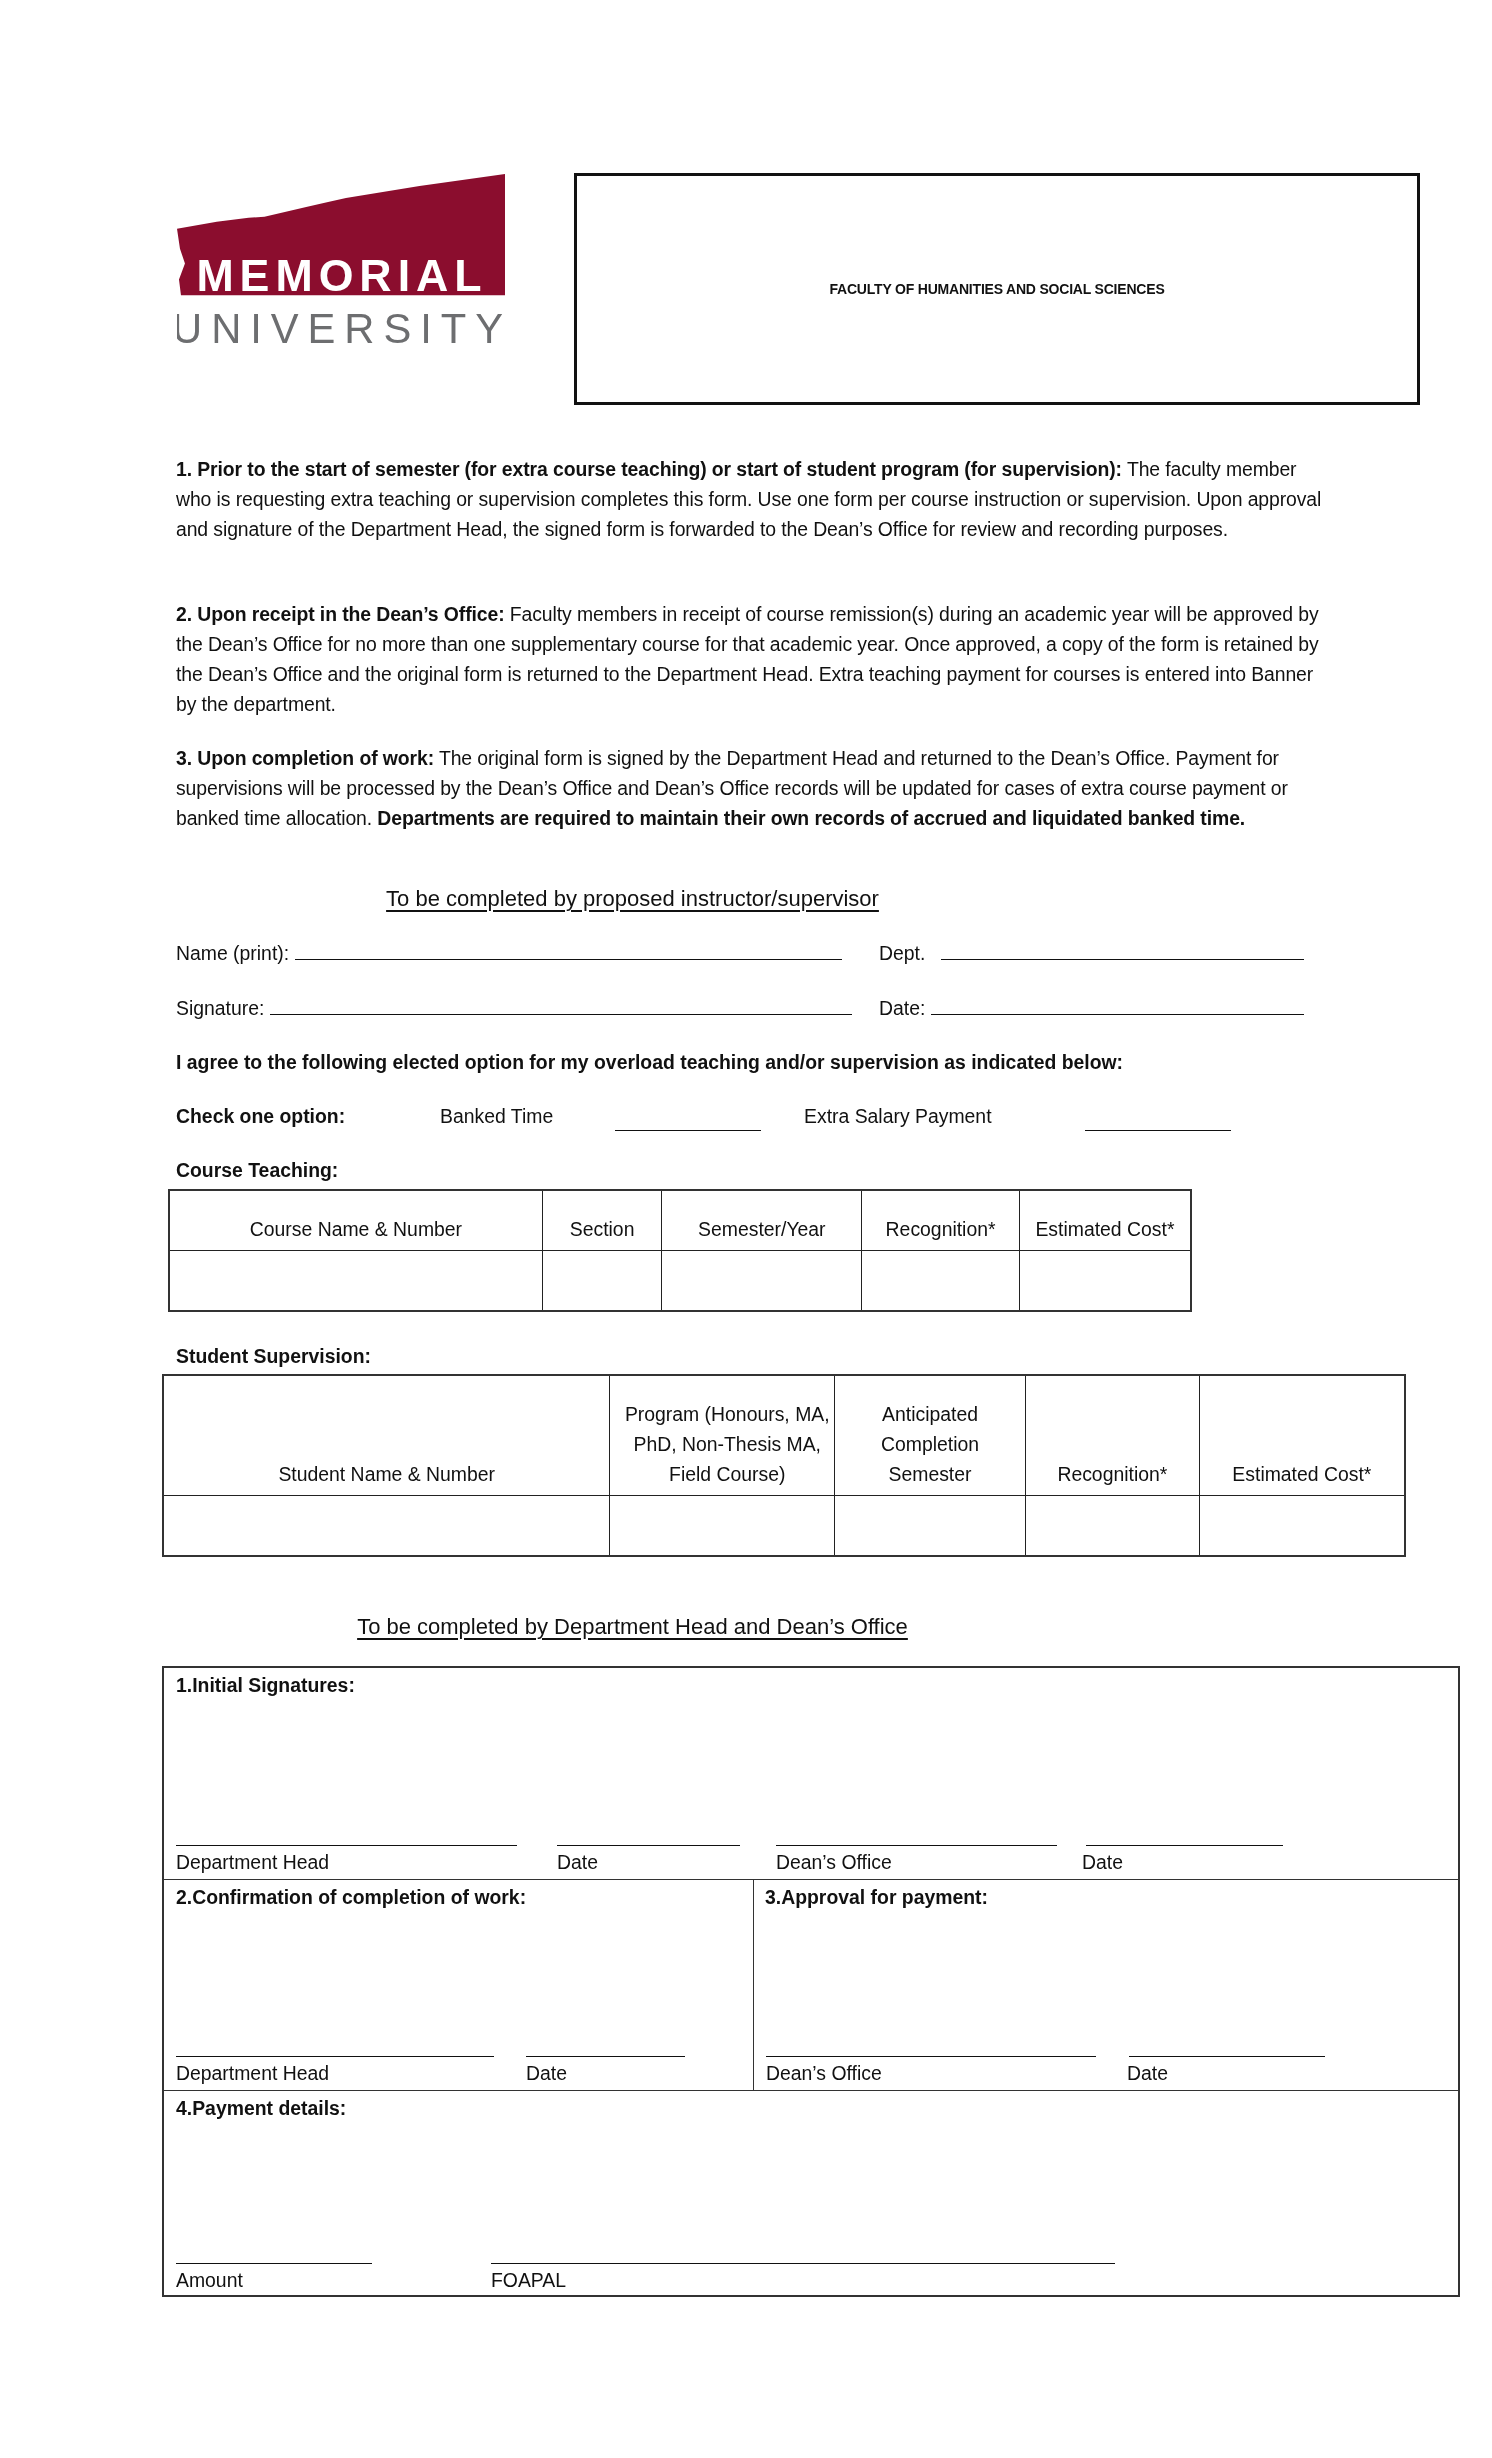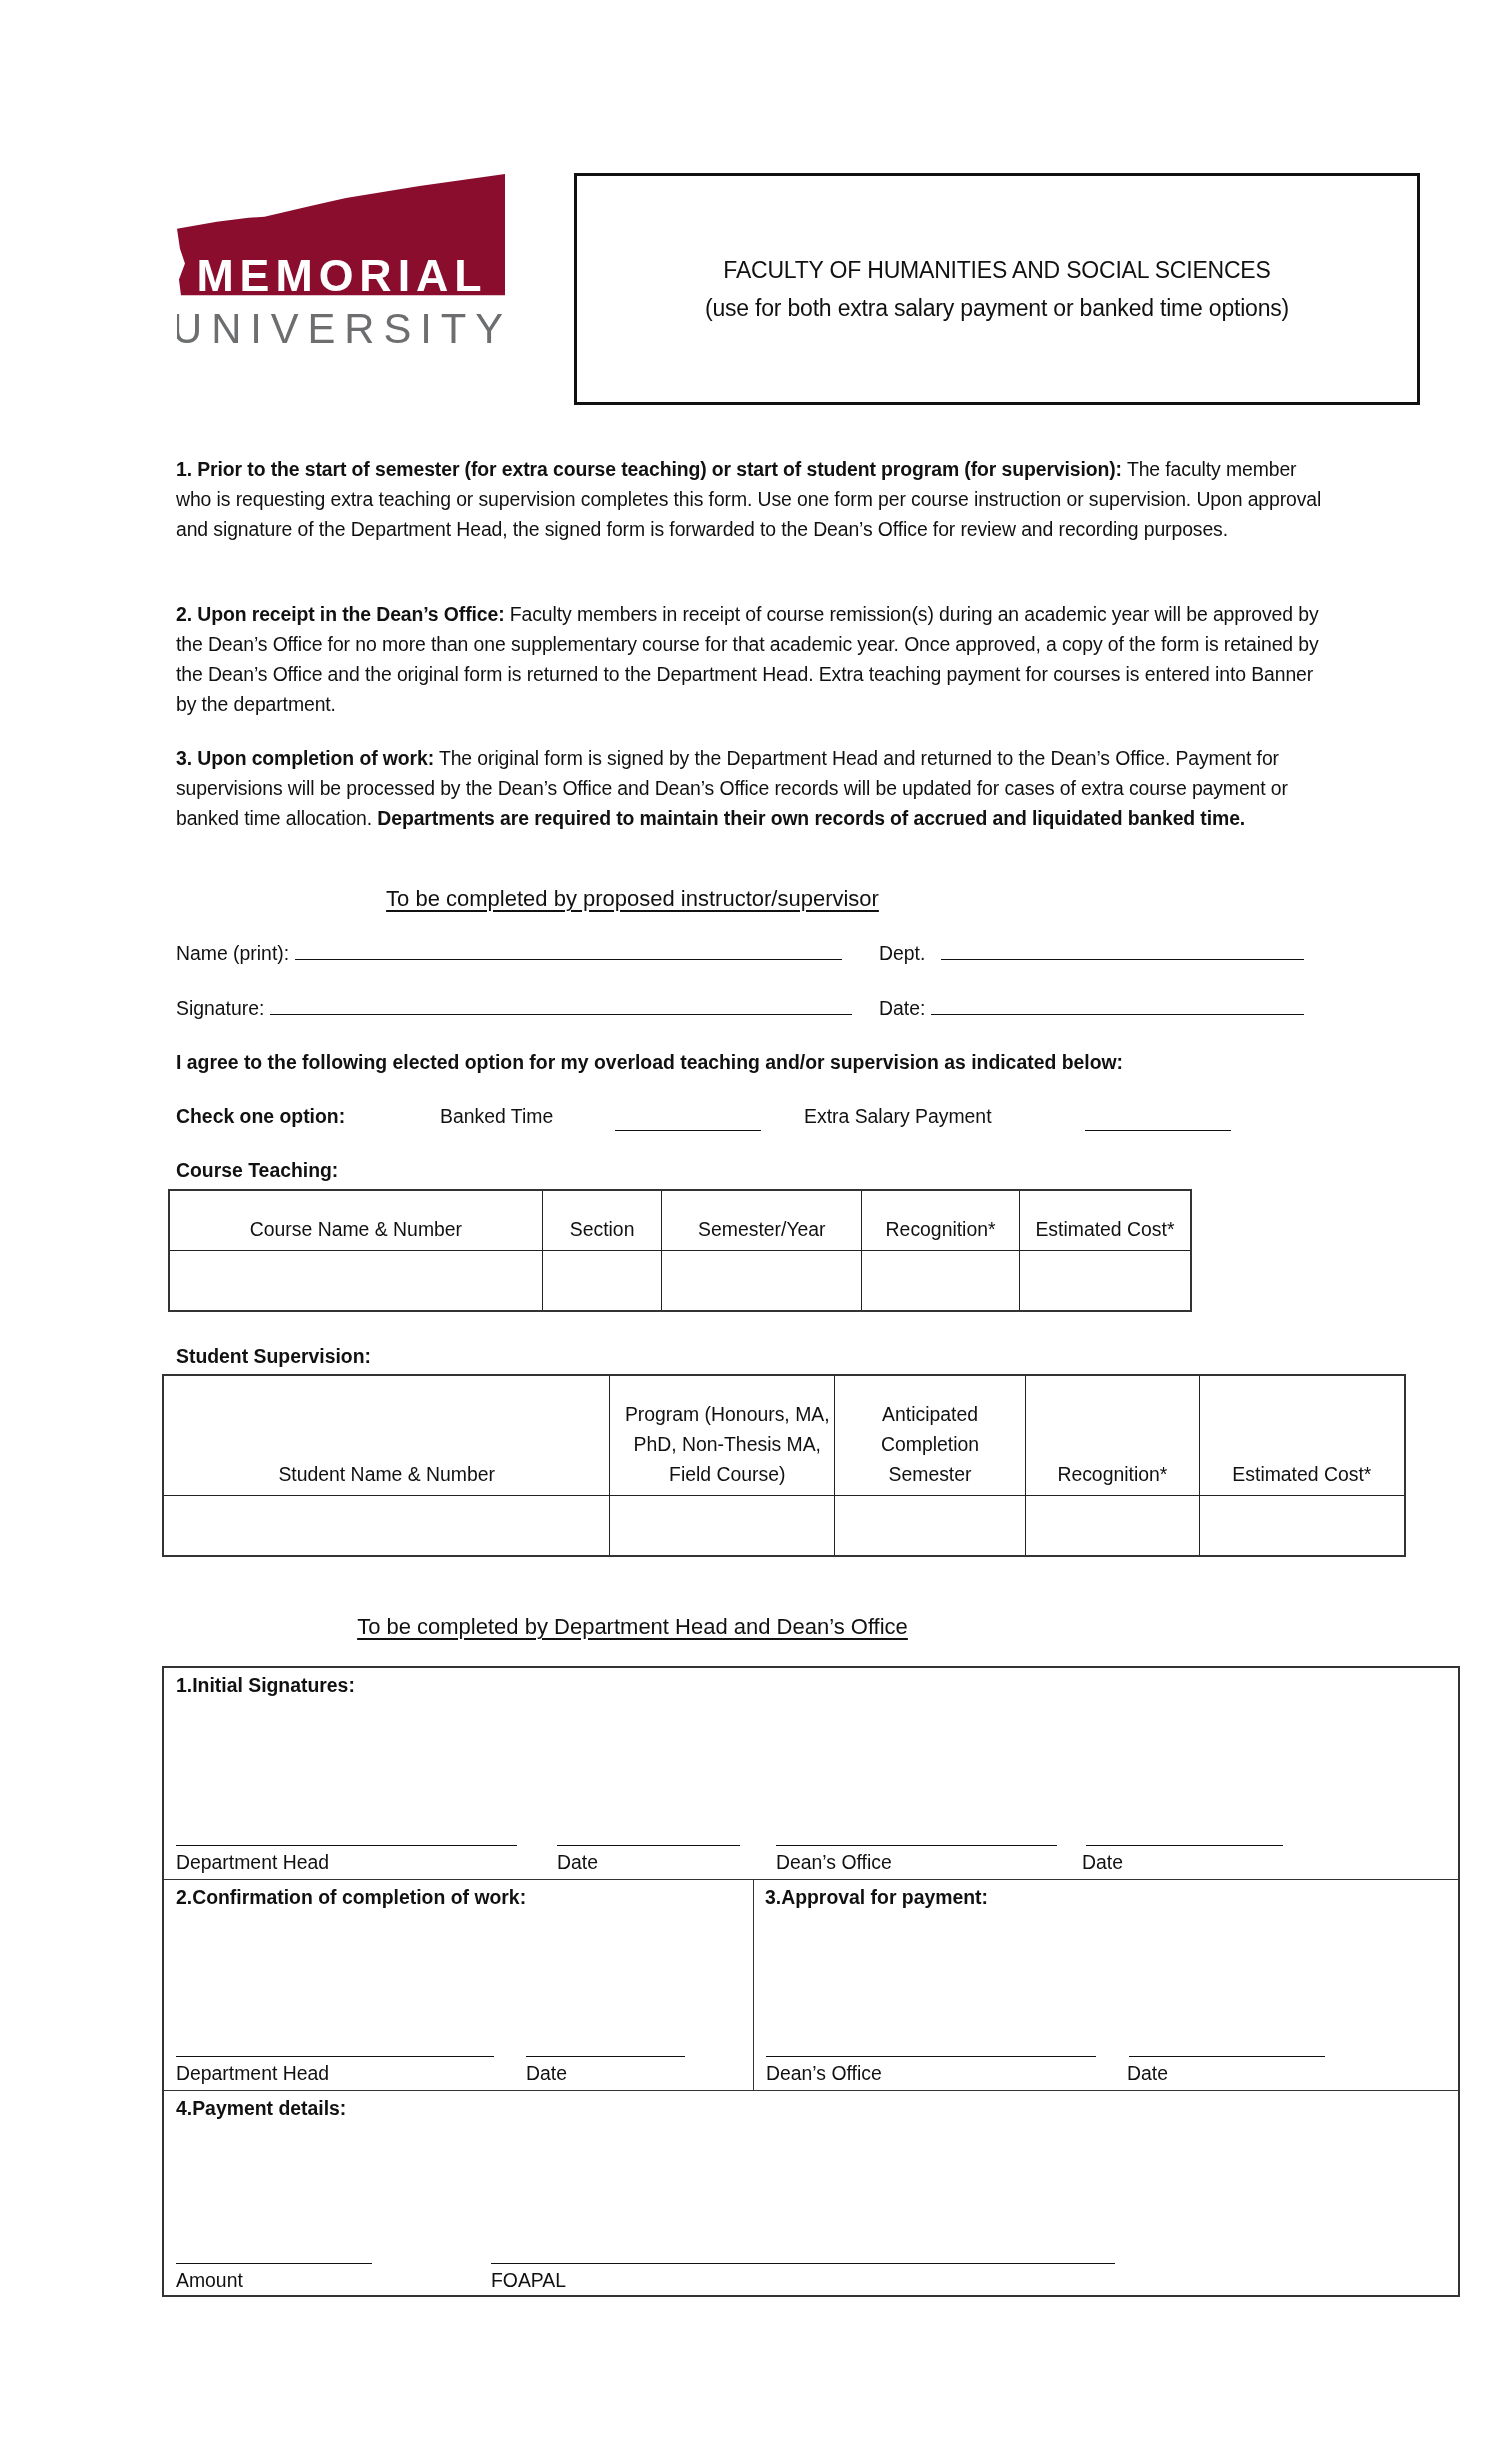--- a/index.html
+++ b/index.html
@@ -9,21 +9,21 @@
   }
   .abs { position: absolute; }
   
   #logo { left: 177px; top: 174px; width: 328px; height: 199px; }
   
   #title-box {
     left: 574px; top: 173px; width: 846px; height: 232px;
     border: 3px solid #111; box-sizing: border-box;
     display: flex; flex-direction: column; justify-content: center; align-items: center;
   }
-  #title-box div { font-weight: normal; font-size: 23px; line-height: 38px; letter-spacing: -0.2px; }
+  #title-box div { font-weight: bold; font-size: 14px; line-height: 38px; letter-spacing: -0.2px; }
   
   .para {
     left: 176px; width: 1154px; font-size: 19.4px; line-height: 30px; letter-spacing: -0.1px;
   }
   .para b { font-weight: bold; }
   .section-heading {
     left: 0; width: 1265px; text-align: center; font-size: 22px; text-decoration: underline;
     text-underline-offset: 4px;
   }
   .line-field { font-size: 19.4px; white-space: nowrap; }
@@ -49,21 +49,20 @@
 <div id="logo" class="abs">
   <svg width="328" height="199" viewBox="0 0 330 200">
     <path d="M0 55 L40 48 L72 44 L88 43 L130 33 L152 28 L170 24 L244 12 L330 0 L330 122 L4 122 L2 106 L8 90 L3 75 Z" fill="#8b0d2e"></path>
     <text x="166" y="118" text-anchor="middle" fill="#ffffff" font-family="Liberation Sans, sans-serif" font-weight="bold" font-size="45" letter-spacing="6">MEMORIAL</text>
     <text x="166" y="170" text-anchor="middle" fill="#6d6e70" font-family="Liberation Sans, sans-serif" font-size="42" letter-spacing="9">UNIVERSITY</text>
   </svg>
 </div>
 
 <div id="title-box" class="abs">
   <div>FACULTY OF HUMANITIES AND SOCIAL SCIENCES</div>
-  <div>(use for both extra salary payment or banked time options)</div>
 </div>
 
 <div class="abs para" style="top:454px;">
   <b>1. Prior to the start of semester (for extra course teaching) or start of student program (for supervision):</b><span>  The faculty member who is requesting extra teaching or supervision completes this form.  Use one form per course instruction or supervision.  Upon approval and signature of the Department Head, the signed form is forwarded to the Dean’s Office for review and recording purposes.</span>
 </div>
 <div class="abs para" style="top:599px;">
   <b>2.  Upon receipt in the Dean’s Office:</b><span> Faculty members in receipt of course remission(s) during an academic year will be approved by the Dean’s Office for no more than one supplementary course for that academic year.  Once approved, a copy of the form is retained by the Dean’s Office and the original form is returned to the Department Head.  Extra teaching payment for courses is entered into Banner by the department.</span>
 </div>
 <div class="abs para" style="top:743px;">
   <b>3. Upon completion of work:</b><span>  The original form is signed by the Department Head and returned to the Dean’s Office.  Payment for supervisions will be processed by the Dean’s Office and Dean’s Office records will be updated for cases of extra course payment or banked time allocation.  </span><b>Departments are required to maintain their own records of accrued and liquidated banked time.</b>

